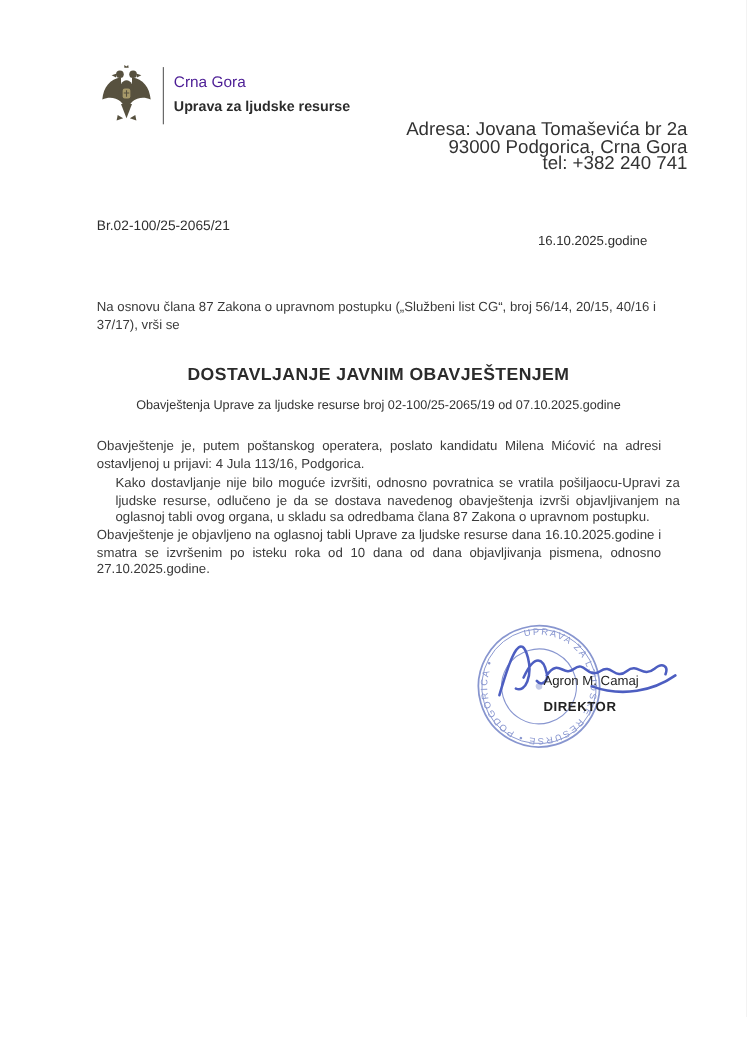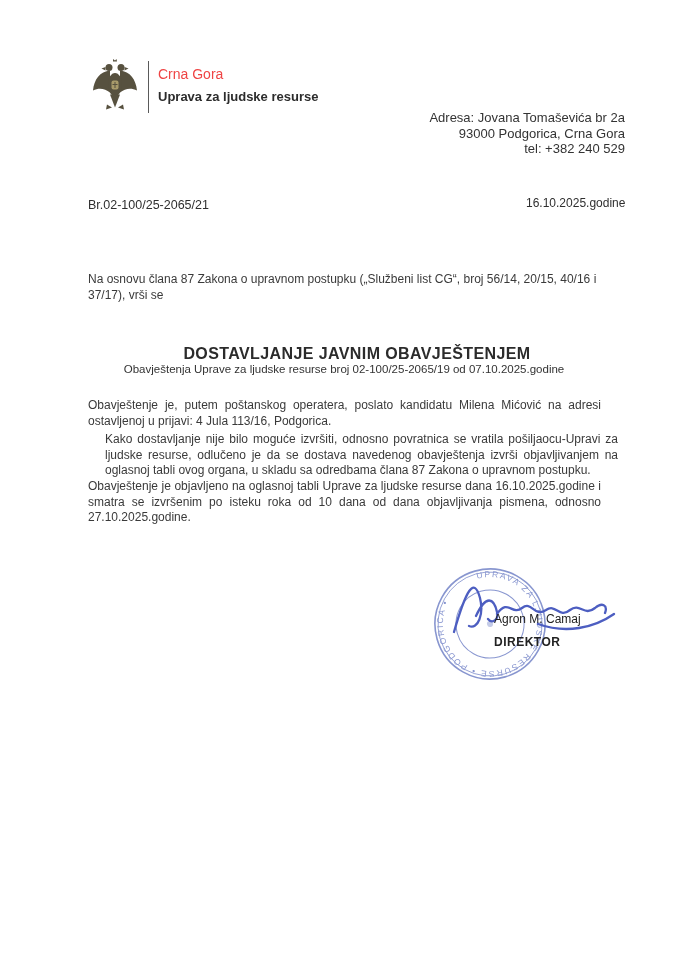--- a/index.html
+++ b/index.html
@@ -10,29 +10,29 @@
     margin: 0 auto;
     background: #ffffff;
     font-family: "Liberation Sans", sans-serif;
     color: #3a3a3a;
     overflow: hidden;
   }
   
   .coat { position: absolute; left: 90px; top: 58px; width: 50px; height: 56px; }
   .vline { position: absolute; left: 148px; top: 61px; width: 1px; height: 52px; background: #5a5a5a; }
   .org { position: absolute; left: 158px; top: 66px; }
-  .org .country { font-size: 14px; color: #ef4444; margin-bottom: 7px; }
+  .org .country { font-size: 14px; color: #4c1d95; margin-bottom: 7px; }
   .org .orgname { font-size: 13px; color: #2c2c2c; font-weight: bold; }
-  .address { position: absolute; right: 54px; top: 110px; text-align: right; font-size: 13px; line-height: 15.5px; color: #333; }
+  .address { position: absolute; right: 54px; top: 110px; text-align: right; font-size: 17px; line-height: 15.5px; color: #333; }
   
   .ref  { position: absolute; left: 88px;  top: 198px; font-size: 12.5px; color: #2f2f2f; }
-  .date { position: absolute; left: 489px; top: 196px; font-size: 12px;  color: #2f2f2f; margin-left: 37px; }
+  .date { position: absolute; left: 489px; top: 212px; font-size: 12px;  color: #2f2f2f; }
   
   .intro { position: absolute; left: 88px; top: 272px; width: 515px; font-size: 12px; line-height: 15.5px; margin: 0; }
-  .title { position: absolute; left: 88px; top: 332px; width: 512px; margin: 13px; text-align: center;
+  .title { position: absolute; left: 88px; top: 332px; width: 512px; margin: 0; text-align: center;
            font-size: 16px; font-weight: bold; letter-spacing: 0.4px; color: #2b2b2b; }
   .subtitle { position: absolute; left: 78px; top: 363px; width: 532px; text-align: center; font-size: 11.5px; color: #333; }
   .para { position: absolute; left: 88px; width: 513px; margin: 0; font-size: 12px; line-height: 15.5px; text-align: justify; }
   .p1 { top: 398px; }
   .p2 { top: 432px; margin-left: 17px; }
   .p3 { top: 479px; }
   
   .stamp { position: absolute; left: 430px; top: 564px; width: 120px; height: 120px;
            transform: rotate(-16deg); opacity: 0.8; }
   .signature { position: absolute; left: 442px; top: 570px; width: 190px; height: 78px; }
@@ -65,21 +65,21 @@
   </div>
   <div class="vline"></div>
   <div class="org">
     <div class="country">Crna Gora</div>
     <div class="orgname">Uprava za ljudske resurse</div>
   </div>
 
   <div class="address">
     <div>Adresa: Jovana Tomaševića br 2a</div>
     <div>93000 Podgorica, Crna Gora</div>
-    <div>tel: +382 240 529</div>
+    <div>tel: +382 240 741</div>
   </div>
 
   <div class="ref">Br.02-100/25-2065/21</div>
   <div class="date">16.10.2025.godine</div>
 
   <p class="intro">Na osnovu člana 87 Zakona o upravnom postupku („Službeni list CG“, broj 56/14, 20/15, 40/16 i 37/17), vrši se</p>
   <h1 class="title">DOSTAVLJANJE JAVNIM OBAVJEŠTENJEM</h1>
   <div class="subtitle">Obavještenja Uprave za ljudske resurse broj 02-100/25-2065/19 od 07.10.2025.godine</div>
   <p class="para p1">Obavještenje je, putem poštanskog operatera, poslato kandidatu Milena Mićović na adresi ostavljenoj u prijavi: 4 Jula 113/16, Podgorica.</p>
   <p class="para p2">Kako dostavljanje nije bilo moguće izvršiti, odnosno povratnica se vratila pošiljaocu-Upravi za ljudske resurse, odlučeno je da se dostava navedenog obavještenja izvrši objavljivanjem na oglasnoj tabli ovog organa, u skladu sa odredbama člana 87 Zakona o upravnom postupku.</p>

